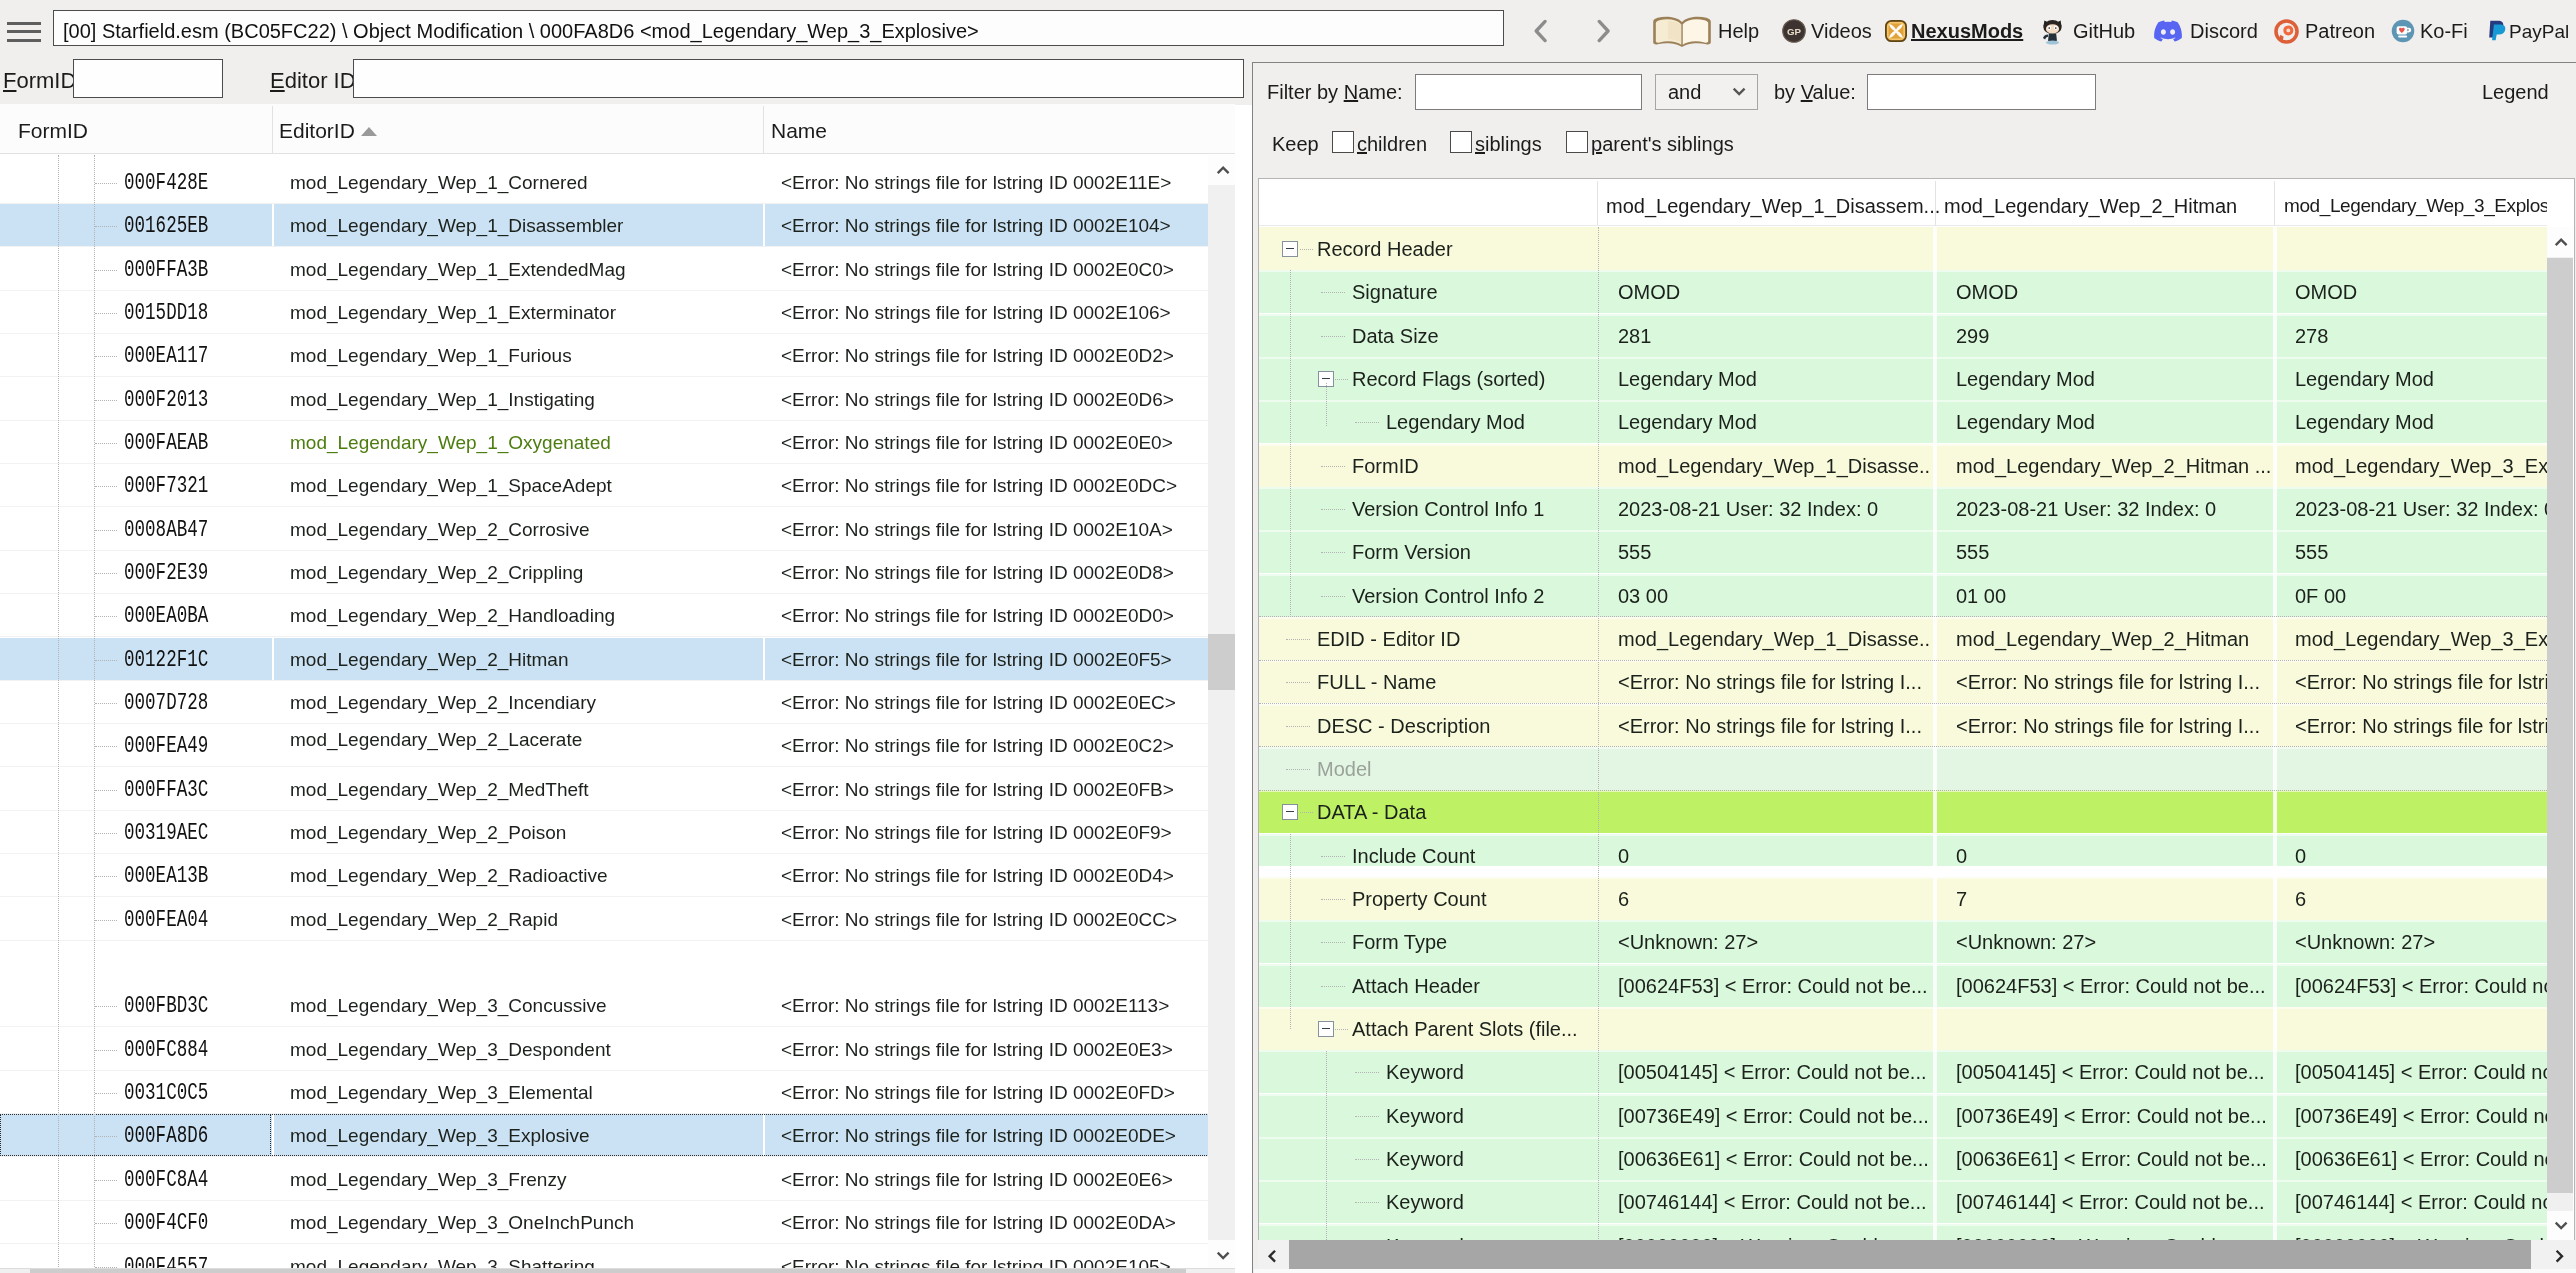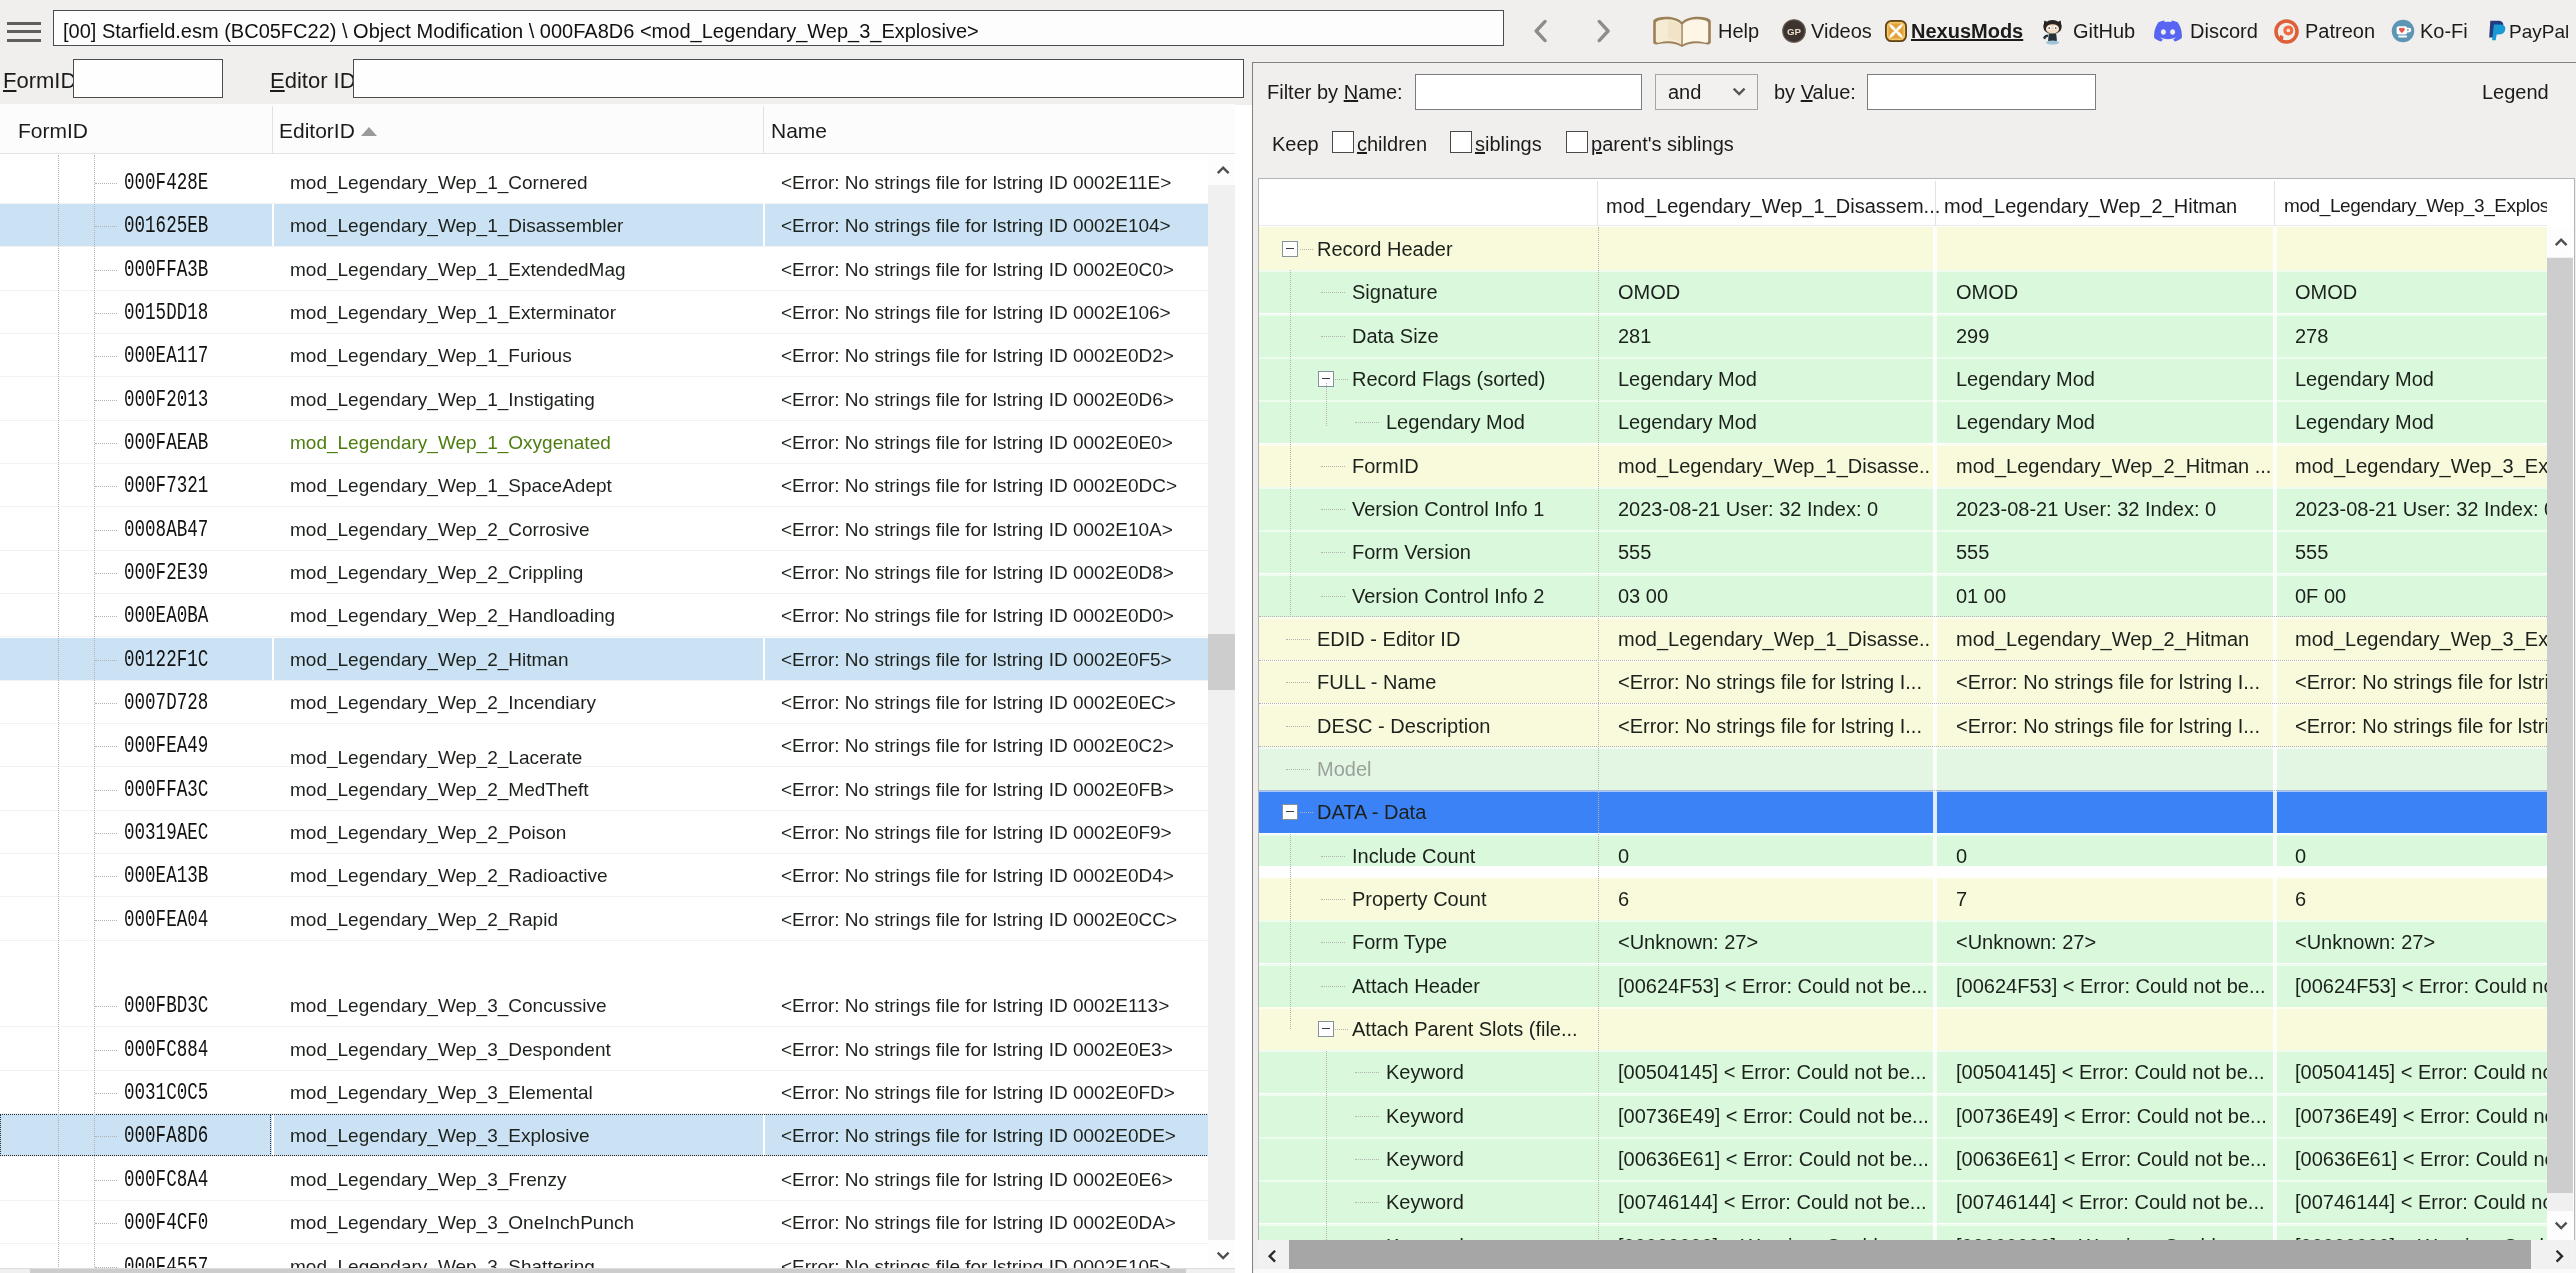--- a/index.html
+++ b/index.html
@@ -171,21 +171,21 @@
 </div>
 <div class="a" style="left:0;top:520px;width:1208px;height:43px;background:#fff;border-bottom:0.7px solid #f2f2f2">
 <div class="doth" style="left:95px;top:21.6px;width:22px"></div>
 <div class="a" style="left:124px;top:8.3px"><span class="fid">0007D728</span></div>
 <div class="t" style="left:290px;top:9.8px;color:#1c211c">mod_Legendary_Wep_2_Incendiary</div>
 <div class="t" style="left:781px;top:9.8px;color:#1c211c">&lt;Error: No strings file for lstring ID 0002E0EC&gt;</div>
 </div>
 <div class="a" style="left:0;top:563px;width:1208px;height:43px;background:#fff;border-bottom:0.7px solid #f2f2f2">
 <div class="doth" style="left:95px;top:21.6px;width:22px"></div>
 <div class="a" style="left:124px;top:8.3px"><span class="fid">000FEA49</span></div>
-<div class="t" style="left:290px;top:22px;color:#1c211c">mod_Legendary_Wep_2_Lacerate</div>
+<div class="t" style="left:290px;top:4px;color:#1c211c">mod_Legendary_Wep_2_Lacerate</div>
 <div class="t" style="left:781px;top:9.8px;color:#1c211c">&lt;Error: No strings file for lstring ID 0002E0C2&gt;</div>
 </div>
 <div class="a" style="left:0;top:607px;width:1208px;height:43px;background:#fff;border-bottom:0.7px solid #f2f2f2">
 <div class="doth" style="left:95px;top:21.6px;width:22px"></div>
 <div class="a" style="left:124px;top:8.3px"><span class="fid">000FFA3C</span></div>
 <div class="t" style="left:290px;top:9.8px;color:#1c211c">mod_Legendary_Wep_2_MedTheft</div>
 <div class="t" style="left:781px;top:9.8px;color:#1c211c">&lt;Error: No strings file for lstring ID 0002E0FB&gt;</div>
 </div>
 <div class="a" style="left:0;top:650px;width:1208px;height:43px;background:#fff;border-bottom:0.7px solid #f2f2f2">
 <div class="doth" style="left:95px;top:21.6px;width:22px"></div>
@@ -413,21 +413,21 @@
 <div class="a" style="left:697px;top:9.8px;width:314px;height:25px;overflow:hidden"><span class="t" style="position:static;font-size:20px;color:#1c211c">&lt;Error: No strings file for lstring I...</span></div>
 <div class="a" style="left:1036px;top:9.8px;width:252px;height:25px;overflow:hidden"><span class="t" style="position:static;font-size:20px;color:#1c211c">&lt;Error: No strings file for lstring I...</span></div>
 </div>
 <div class="a" style="left:0;top:520px;width:100%;height:43px;background:#e2f6e3">
 <div class="a" style="left:674px;top:0;width:4.4px;height:100%;background:rgba(255,255,255,.85)"></div>
 <div class="a" style="left:1014px;top:0;width:4.4px;height:100%;background:rgba(255,255,255,.85)"></div>
 <div class="a" style="left:0;top:0;width:100%;height:1.5px;background:rgba(255,255,255,.55)"></div>
 <div class="doth" style="left:27px;top:21.6px;width:24px"></div>
 <div class="t" style="left:58px;top:9.8px;font-size:20px;color:#9aa29a">Model</div>
 </div>
-<div class="a" style="left:0;top:563px;width:100%;height:43px;background:#3b82f6">
+<div class="a" style="left:0;top:563px;width:100%;height:43px;background:#bef264">
 <div class="a" style="left:674px;top:0;width:4.4px;height:100%;background:rgba(255,255,255,.85)"></div>
 <div class="a" style="left:1014px;top:0;width:4.4px;height:100%;background:rgba(255,255,255,.85)"></div>
 <div class="a" style="left:0;top:0;width:100%;height:1.5px;background:rgba(255,255,255,.55)"></div>
 <div class="box" style="left:23px;top:13.5px"></div>
 <div class="doth" style="left:41px;top:21.6px;width:13.3px"></div>
 <div class="t" style="left:58px;top:9.8px;font-size:20px;color:#1c211c">DATA - Data</div>
 </div>
 <div class="a" style="left:0;top:607px;width:100%;height:32px;background:#d9f8dc">
 <div class="a" style="left:674px;top:0;width:4.4px;height:100%;background:rgba(255,255,255,.85)"></div>
 <div class="a" style="left:1014px;top:0;width:4.4px;height:100%;background:rgba(255,255,255,.85)"></div>

